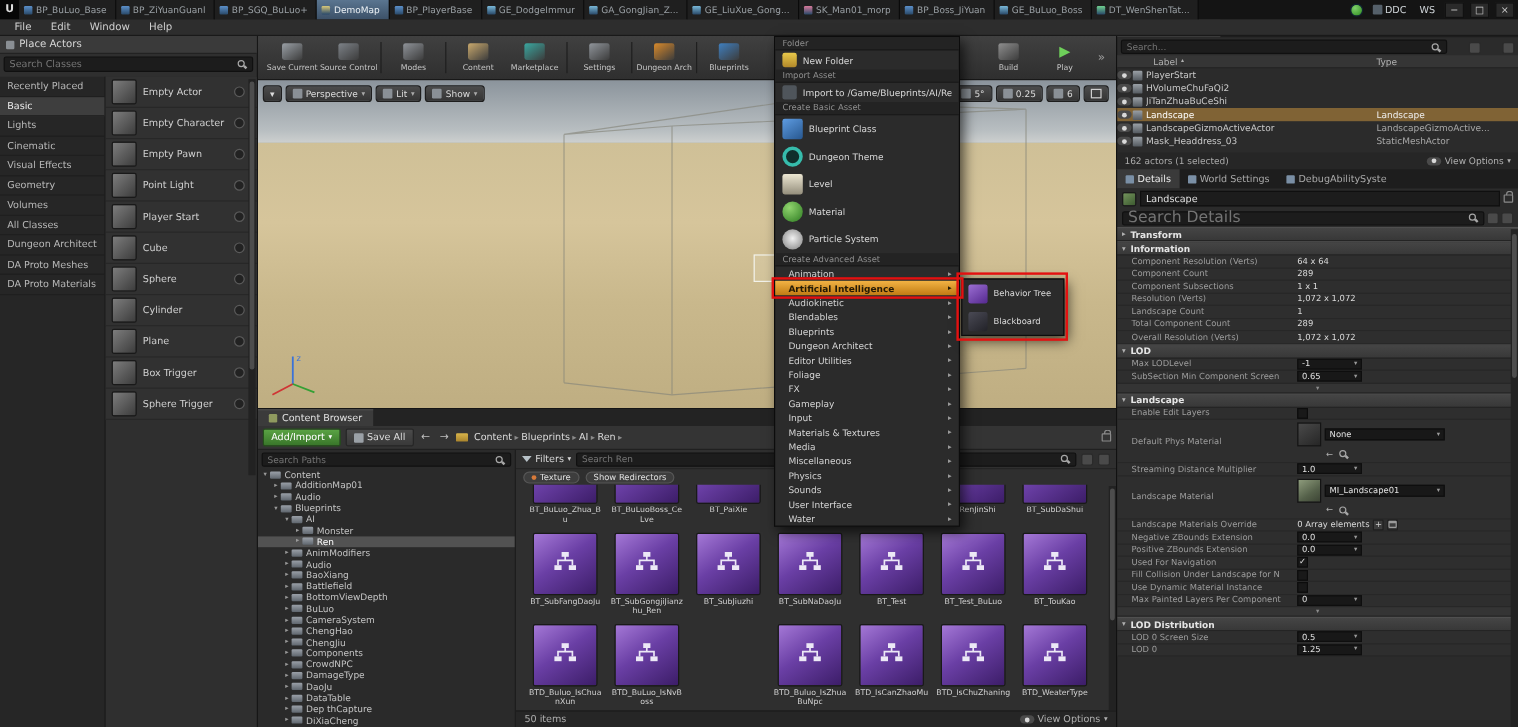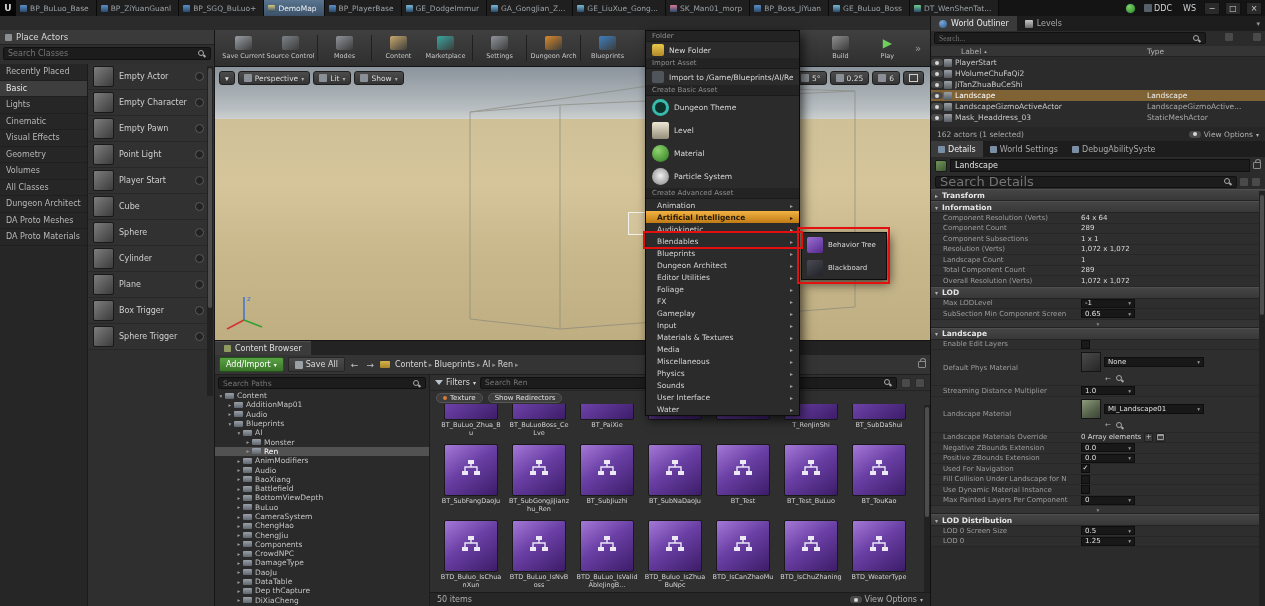--- a/index.html
+++ b/index.html
@@ -106,21 +106,21 @@
 .eye::after{content:'';position:absolute;left:4px;top:1.5px;width:4px;height:4px;border-radius:50%;background:#d8d8d8;}
 
 
 #world-outliner{position:absolute;left:930px;top:16px;width:335px;height:125px;background:#2b2b2b;border-left:1px solid #111;display:flex;flex-direction:column;}
 #wo-tabs{height:15px;display:flex;background:#1d1d1d;flex:none;align-items:stretch;}
 .wo-tab{padding:0 8px;display:flex;align-items:center;gap:4px;font-size:8px;color:#a8a8a8;}
 .wo-tab.active{background:#3a3a3a;color:#eaeaea;}
 .wo-tab-ic{width:8px;height:8px;border-radius:50%;background:radial-gradient(circle at 35% 30%,#7aa8d8,#2a5a8a);}
 .wo-tab-ic.layers{border-radius:1px;background:linear-gradient(#c8c8c8,#6a6a6a);}
 #wo-tabcaret{margin-left:auto;color:#9a9a9a;font-size:7px;display:flex;align-items:center;padding:0 5px;}
-#wo-search-row{height:15px;display:flex;align-items:flex-start;gap:18px;padding:1px 3px;flex:none;font-family:Liberation Serif, serif;}
+#wo-search-row{height:15px;display:flex;align-items:flex-end;gap:18px;padding:1px 3px;flex:none;}
 #wo-input{flex:1;height:12px;background:#1c1c1c;border:1px solid #101010;border-radius:2px;color:#747474;font-size:7.5px;display:flex;align-items:center;justify-content:space-between;padding:0 4px;}
 #wo-header{height:11px;display:flex;font-size:7.5px;color:#b0b0b0;background:#353535;border-bottom:1px solid #222;align-items:center;flex:none;}
 .wo-col-label{flex:1;padding-left:30px;display:flex;gap:3px;align-items:center;}
 .wo-col-type{width:118px;flex:none;}
 #wo-rows{flex:1;overflow:hidden;}
 .wo-row{height:11px;display:flex;align-items:center;font-size:7.5px;color:#cacaca;}
 .wo-row.selected{background:#806335;color:#fff;}
 .wo-ic{width:8px;height:8px;background:linear-gradient(#9aa0a6,#555b61);border-radius:1px;margin:0 3px 0 1px;flex:none;}
 .wo-label{flex:1;white-space:nowrap;overflow:hidden;}
 .wo-type{width:118px;flex:none;white-space:nowrap;overflow:hidden;color:#a8a8a8;}
@@ -255,20 +255,26 @@
         </div>
       <div class="tb-btn">
           <span>WS</span>
         </div>
       <div class="win-btn">−</div>
       <div class="win-btn">□</div>
       <div class="win-btn">×</div>
     </div>
   </div>
 
+  <div id="menubar">
+      <div class="menu-item">File</div>
+      <div class="menu-item">Edit</div>
+      <div class="menu-item">Window</div>
+      <div class="menu-item">Help</div>
+    </div>
 
   <div id="place-actors">
     <div id="pa-title">
       <span class="pa-pin"></span>
       <span>Place Actors</span>
     </div>
     <div id="pa-search">
       <span>Search Classes</span>
       <span class="mag"></span>
     </div>
@@ -844,33 +850,20 @@
                   <g stroke="#ece8f6" stroke-width="1.4" fill="none">
                     <path d="M11 4v4M11 8H5v4M11 8h6v4"></path>
                   </g>
                   <rect x="8" y="1" width="6" height="4" fill="#ece8f6"></rect>
                   <rect x="2" y="12" width="6" height="4" fill="#ece8f6"></rect>
                   <rect x="14" y="12" width="6" height="4" fill="#ece8f6"></rect>
                 </svg>
               </div>
               <div class="asset-name">BTD_BuLuo_IsNvBoss</div>
             </div>
-            <div class="asset-tile" style="left: 146px; top: 116px;">
-              <div class="asset-icon">
-                <svg width="22" height="22" viewBox="0 0 22 22">
-                  <g stroke="#ece8f6" stroke-width="1.4" fill="none">
-                    <path d="M11 4v4M11 8H5v4M11 8h6v4"></path>
-                  </g>
-                  <rect x="8" y="1" width="6" height="4" fill="#ece8f6"></rect>
-                  <rect x="2" y="12" width="6" height="4" fill="#ece8f6"></rect>
-                  <rect x="14" y="12" width="6" height="4" fill="#ece8f6"></rect>
-                </svg>
-              </div>
-              <div class="asset-name">BTD_BuLuo_IsValidAbleJingB...</div>
-            </div>
             <div class="asset-tile" style="left: 214px; top: 116px;">
               <div class="asset-icon">
                 <svg width="22" height="22" viewBox="0 0 22 22">
                   <g stroke="#ece8f6" stroke-width="1.4" fill="none">
                     <path d="M11 4v4M11 8H5v4M11 8h6v4"></path>
                   </g>
                   <rect x="8" y="1" width="6" height="4" fill="#ece8f6"></rect>
                   <rect x="2" y="12" width="6" height="4" fill="#ece8f6"></rect>
                   <rect x="14" y="12" width="6" height="4" fill="#ece8f6"></rect>
                 </svg>
@@ -1254,20 +1247,24 @@
         <span class="cm-icon new-folder-icon"></span>
         <span class="cm-label">New Folder</span>
       </div>
       <div class="cm-header">Import Asset</div>
       <div class="cm-item">
         <span class="cm-icon import-icon"></span>
         <span class="cm-label">Import to /Game/Blueprints/AI/Ren...</span>
       </div>
       <div class="cm-header">Create Basic Asset</div>
       <div class="cm-item big">
+        <span class="cm-icon blueprint-class-icon"></span>
+        <span class="cm-label">Blueprint Class</span>
+      </div>
+      <div class="cm-item big">
         <span class="cm-icon dungeon-theme-icon"></span>
         <span class="cm-label">Dungeon Theme</span>
       </div>
       <div class="cm-item big">
         <span class="cm-icon level-icon"></span>
         <span class="cm-label">Level</span>
       </div>
       <div class="cm-item big">
         <span class="cm-icon material-icon"></span>
         <span class="cm-label">Material</span>

